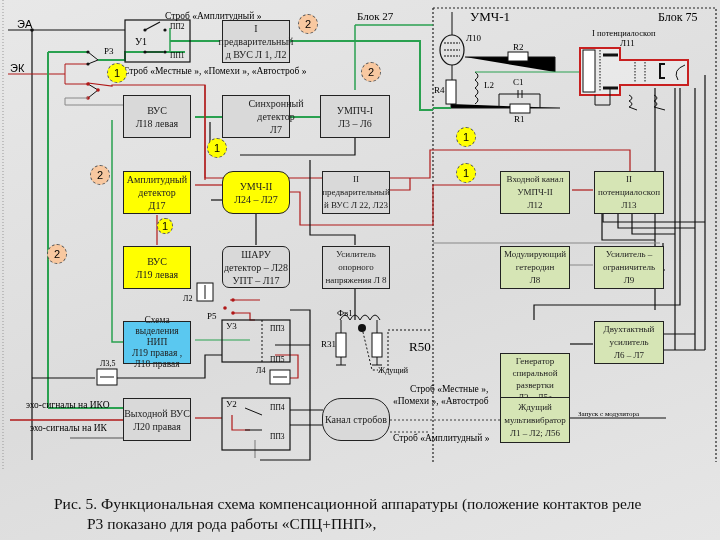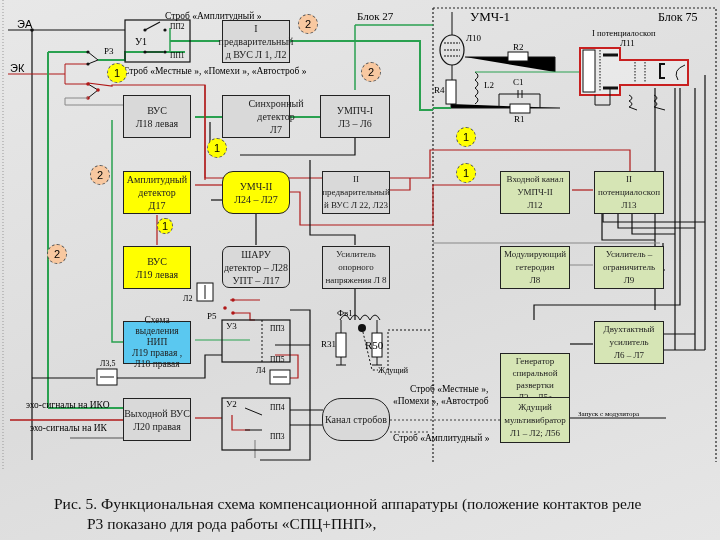--- a/index.html
+++ b/index.html
@@ -173,21 +173,21 @@
   <div style="position:absolute;left:484px;top:80px;font-size:9px;">L2</div>
   <div style="position:absolute;left:513px;top:77px;font-size:9px;">C1</div>
   <div style="position:absolute;left:514px;top:114px;font-size:9px;">R1</div>
   <div style="position:absolute;left:104px;top:46px;font-size:9px;">Р3</div>
   <div style="position:absolute;left:135px;top:36px;font-size:10px;">У1</div>
   <div style="position:absolute;left:226px;top:321px;font-size:9px;">У3</div>
   <div style="position:absolute;left:226px;top:399px;font-size:9px;">У2</div>
   <div style="position:absolute;left:207px;top:311px;font-size:9px;">Р5</div>
   <div style="position:absolute;left:337px;top:308px;font-size:9px;">Фв1</div>
   <div style="position:absolute;left:321px;top:339px;font-size:9px;">R31</div>
-  <div style="position:absolute;left:365px;top:339px;font-size:11px;">R50</div>
+  <div style="position:absolute;left:381px;top:339px;font-size:13px;padding-left:28px;">R50</div>
   <div style="position:absolute;left:378px;top:366px;font-size:8px;">Ждущий</div>
   <div style="position:absolute;left:183px;top:294px;font-size:8px;">Л2</div>
   <div style="position:absolute;left:100px;top:359px;font-size:8px;">Л3,5</div>
   <div style="position:absolute;left:256px;top:366px;font-size:8px;">Л4</div>
   <div style="position:absolute;left:26px;top:400px;font-size:9.5px;">эхо-сигналы на ИКО</div>
   <div style="position:absolute;left:30px;top:423px;font-size:9.5px;">эхо-сигналы на ИК</div>
   <div style="position:absolute;left:410px;top:384px;font-size:9.5px;">Строб «Местные »,</div>
   <div style="position:absolute;left:393px;top:396px;font-size:9.5px;">«Помехи  », «Автостроб</div>
   <div style="position:absolute;left:393px;top:433px;font-size:9.5px;">Строб «Амплитудный  »</div>
   <div style="position:absolute;left:578px;top:410px;font-size:7px;">Запуск с модулятора</div>

